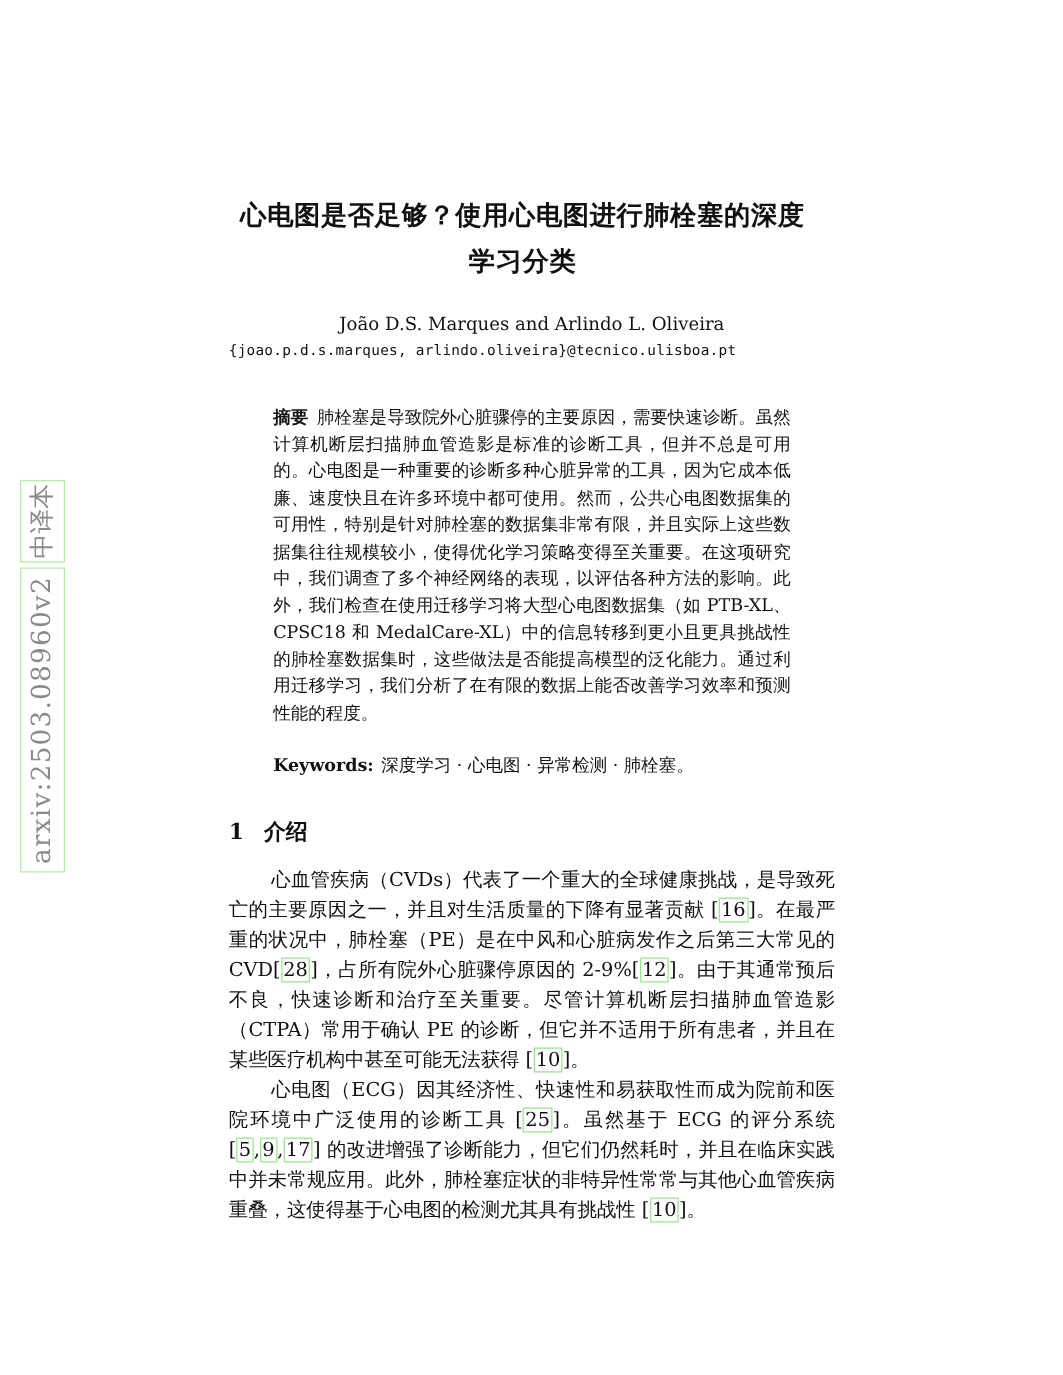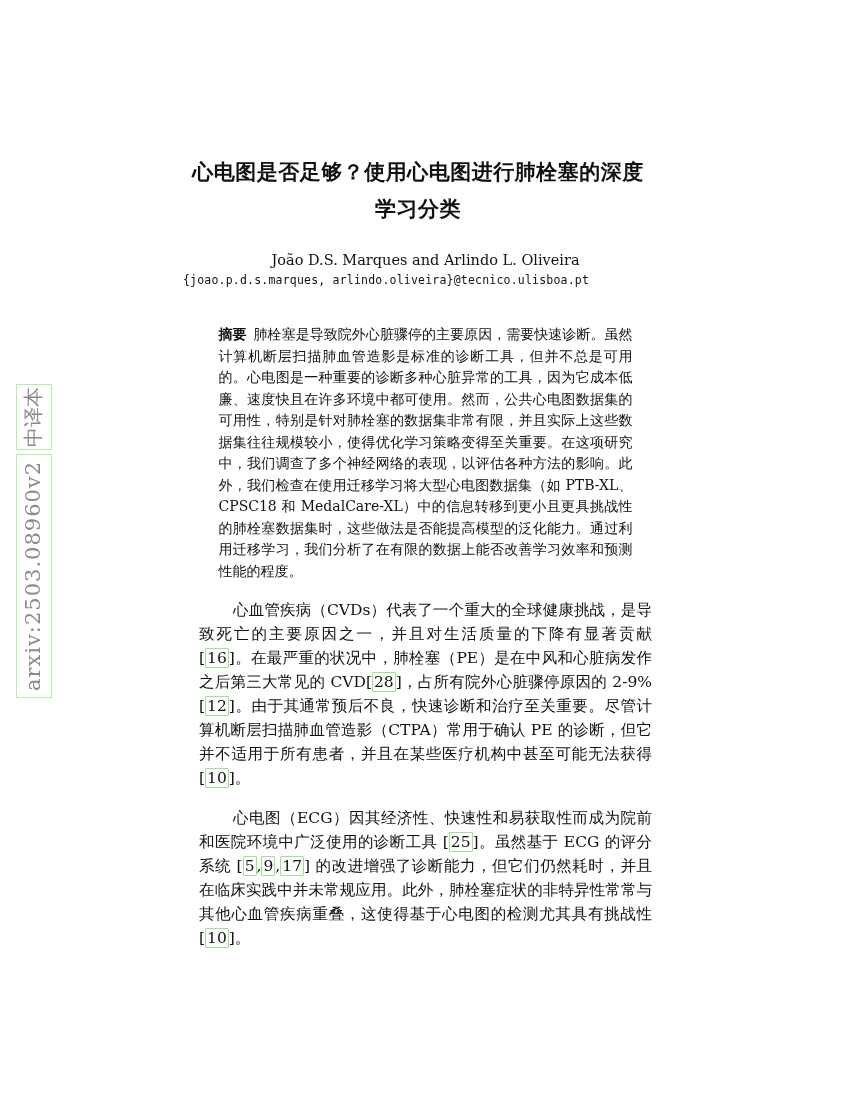--- a/index.html
+++ b/index.html
@@ -66,21 +66,21 @@
     margin-right: 6px;
   }
   .section-heading {
     margin-top: 29px;
     font-size: 17.5px;
     font-weight: bold;
   }
   .section-heading .sec-num { margin-right: 16px; }
   .body-paras { margin-top: 15px; }
   .body-para {
-    margin: 16px;
+    margin: 0;
     font-size: 15.5px;
     line-height: 24px;
     text-align: justify;
     text-indent: 2.2em;
   }
   .cite {
     color: #111111;
     white-space: nowrap;
     cursor: pointer;
   }
@@ -131,22 +131,28 @@
 
     <div class="authors">João D.S. Marques and Arlindo L. Oliveira</div>
 
 
     <div class="email">{joao.p.d.s.marques, arlindo.oliveira}@tecnico.ulisboa.pt</div>
 
     <div class="abstract-block">
       <p class="abstract-text">
         <span class="abs-label">摘要</span><span>肺栓塞是导致院外心脏骤停的主要原因，需要快速诊断。虽然计算机断层扫描肺血管造影是标准的诊断工具，但并不总是可用的。心电图是一种重要的诊断多种心脏异常的工具，因为它成本低廉、速度快且在许多环境中都可使用。然而，公共心电图数据集的可用性，特别是针对肺栓塞的数据集非常有限，并且实际上这些数据集往往规模较小，使得优化学习策略变得至关重要。在这项研究中，我们调查了多个神经网络的表现，以评估各种方法的影响。此外，我们检查在使用迁移学习将大型心电图数据集（如 PTB-XL、CPSC18 和 MedalCare-XL）中的信息转移到更小且更具挑战性的肺栓塞数据集时，这些做法是否能提高模型的泛化能力。通过利用迁移学习，我们分析了在有限的数据上能否改善学习效率和预测性能的程度。</span>
       </p>
+      <p class="keywords">
+        <span class="kw-label">Keywords:</span><span>深度学习 · 心电图 · 异常检测 · 肺栓塞。</span>
+      </p>
     </div>
 
+    <h2 class="section-heading">
+      <span class="sec-num">1</span><span>介绍</span>
+    </h2>
 
     <div class="body-paras">
         <p class="body-para">心血管疾病（CVDs）代表了一个重大的全球健康挑战，是导致死亡的主要原因之一，并且对生活质量的下降有显著贡献 <span class="cite">[<span class="cite-num">16</span>]</span>。在最严重的状况中，肺栓塞（PE）是在中风和心脏病发作之后第三大常见的 CVD<span class="cite">[<span class="cite-num">28</span>]</span>，占所有院外心脏骤停原因的 2-9%<span class="cite">[<span class="cite-num">12</span>]</span>。由于其通常预后不良，快速诊断和治疗至关重要。尽管计算机断层扫描肺血管造影（CTPA）常用于确认 PE 的诊断，但它并不适用于所有患者，并且在某些医疗机构中甚至可能无法获得 <span class="cite">[<span class="cite-num">10</span>]</span>。</p>
         <p class="body-para">心电图（ECG）因其经济性、快速性和易获取性而成为院前和医院环境中广泛使用的诊断工具 <span class="cite">[<span class="cite-num">25</span>]</span>。虽然基于 ECG 的评分系统 <span class="cite">[<span class="cite-num">5</span>,<span class="cite-num">9</span>,<span class="cite-num">17</span>]</span> 的改进增强了诊断能力，但它们仍然耗时，并且在临床实践中并未常规应用。此外，肺栓塞症状的非特异性常常与其他心血管疾病重叠，这使得基于心电图的检测尤其具有挑战性 <span class="cite">[<span class="cite-num">10</span>]</span>。</p>
       </div>
 
   </div>
 </div>
 
 </body></html>

